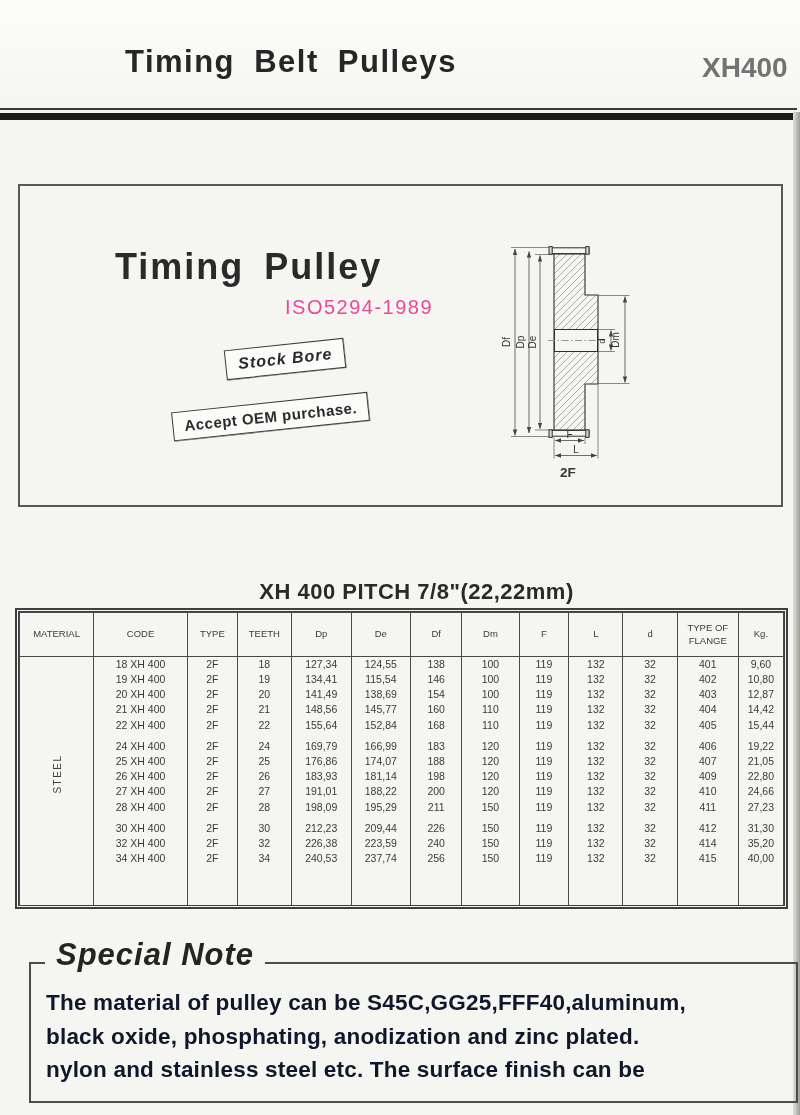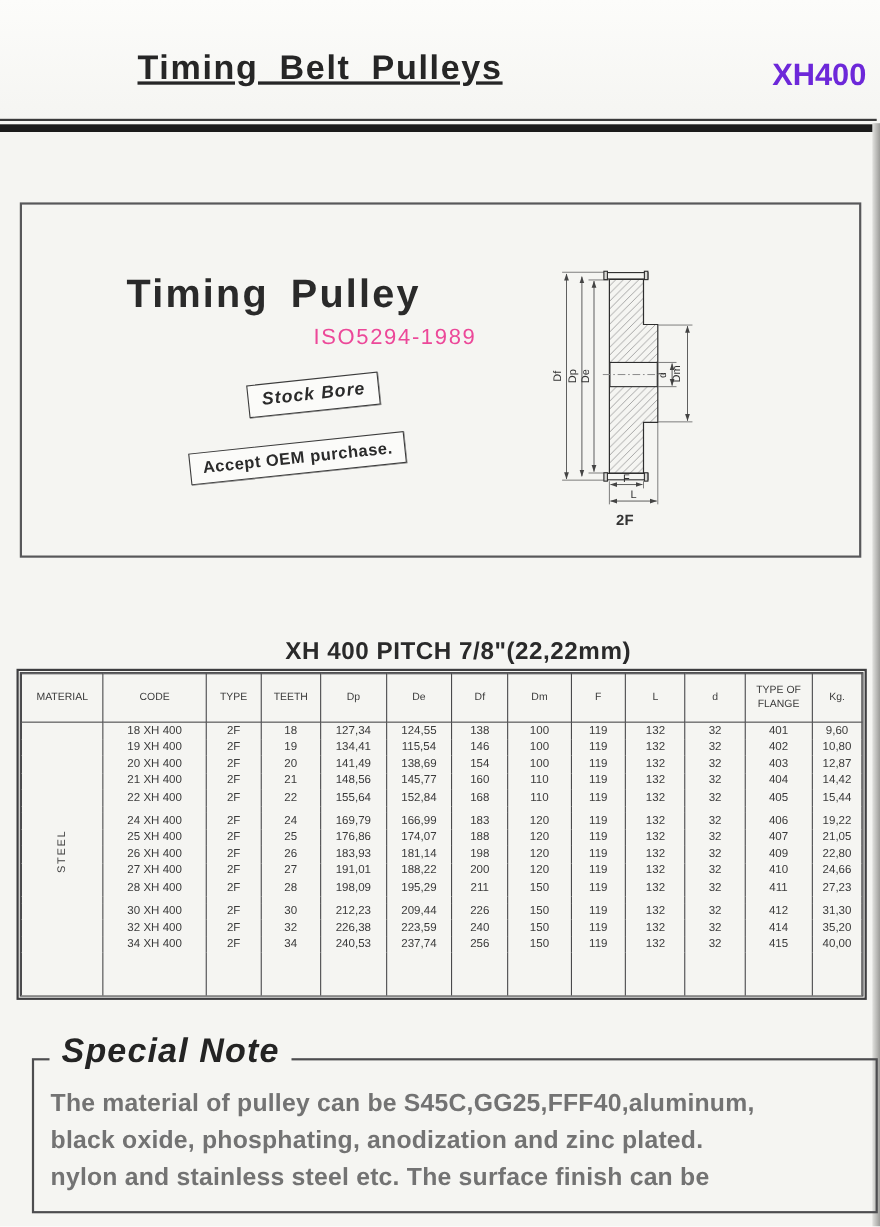--- a/index.html
+++ b/index.html
@@ -3,22 +3,22 @@
 <meta charset="utf-8">
 <style>
   html,body{margin:0;padding:0;}
   body{
     width:800px;height:1115px;position:relative;overflow:hidden;
     background:linear-gradient(180deg,#fcfcfa 0%,#f5f5f2 10%,#f5f5f2 100%);
     font-family:"Liberation Sans","DejaVu Sans",sans-serif;color:#2b2b2b;
   }
   .abs{position:absolute;}
   
-  .page-title{left:125px;top:44px;font-size:31px;font-weight:bold;letter-spacing:1.5px;word-spacing:9px;color:#262626;text-decoration:underline;}
-  .page-model{left:702px;top:52px;font-size:28px;font-weight:bold;color:#6d28d9;}
+  .page-title{left:125px;top:44px;font-size:31px;font-weight:bold;letter-spacing:1.5px;word-spacing:9px;color:#262626;}
+  .page-model{left:702px;top:52px;font-size:28px;font-weight:bold;color:#737373;}
   .rule-thin{left:0;top:108px;width:797px;height:2px;background:#3a3a3a;}
   .rule-thick{left:0;top:113px;width:797px;height:7px;background:#1b1b1b;}
   .edge-band{right:0;top:112px;width:7px;height:1003px;background:linear-gradient(90deg,#e2e2df,#9c9c99);}
   
   .intro-box{left:18px;top:184px;width:765px;height:323px;border:2px solid #58585a;box-sizing:border-box;}
   .intro-title{left:95px;top:60px;font-size:36px;font-weight:bold;letter-spacing:2px;word-spacing:8px;color:#2a2a2a;}
   .intro-standard{left:265px;top:110px;font-size:20px;letter-spacing:1.5px;color:#ec4899;}
   .badge{border:1.2px solid #3c3c3c;background:#fbfbf9;box-shadow:0.5px 0.5px 0 #777;white-space:nowrap;}
   .badge1{left:205px;top:158px;transform:rotate(-6deg);padding:5px 12px;font-size:16px;font-weight:bold;font-style:italic;letter-spacing:1px;}
   .badge2{left:152px;top:216px;transform:rotate(-6deg);padding:5px 11px;font-size:15px;font-weight:bold;letter-spacing:0.5px;}
@@ -30,21 +30,21 @@
   table{border-collapse:collapse;width:100%;height:100%;table-layout:fixed;}
   th{border:1px solid #4a4a4c;font-size:9.5px;font-weight:normal;color:#3a3a3a;height:43px;padding:0 2px;line-height:1.3;text-align:center;}
   td{border-left:1px solid #4a4a4c;border-right:1px solid #4a4a4c;font-size:10.5px;color:#3a3a3a;text-align:center;height:15.2px;padding:0;line-height:1.1;white-space:nowrap;}
   tr.spacer td{height:6px;}
   tr.filler td{height:auto;}
   td.material-cell{position:relative;}
   .steel{position:absolute;left:50%;top:47%;transform:translate(-50%,-50%) rotate(-90deg);font-size:10px;letter-spacing:1.5px;color:#3f3f3f;}
   
   .note-box{left:16px;top:962px;width:769px;height:141px;border:2px solid #4d4d4f;box-sizing:border-box;margin-left:13px;}
   .note-title{position:absolute;left:14px;top:-27px;background:#f5f5f2;padding:0 11px;font-size:31px;font-weight:bold;font-style:italic;letter-spacing:1px;color:#242424;}
-  .note-text{position:absolute;left:15px;top:22px;width:740px;font-size:22.5px;font-weight:bold;line-height:33.5px;letter-spacing:0.2px;color:#737373;}
+  .note-text{position:absolute;left:15px;top:22px;width:740px;font-size:22.5px;font-weight:bold;line-height:33.5px;letter-spacing:0.2px;color:#0f172a;}
   svg text{font-family:"Liberation Sans","DejaVu Sans",sans-serif;fill:#333;}
 </style>
 </head>
 <body>
 
 <div class="abs page-title">Timing Belt Pulleys</div>
 <div class="abs page-model">XH400</div>
 <div class="abs rule-thin"></div>
 <div class="abs rule-thick"></div>
 <div class="abs edge-band"></div>

